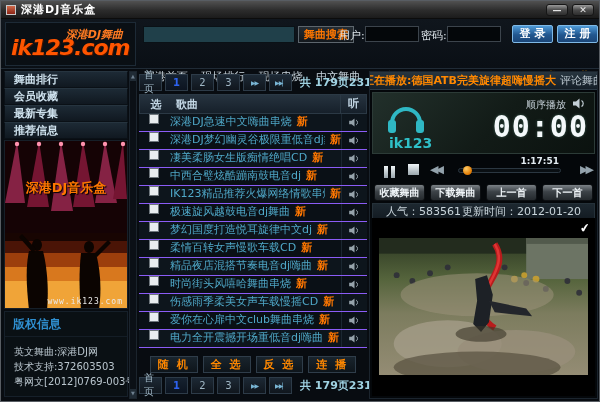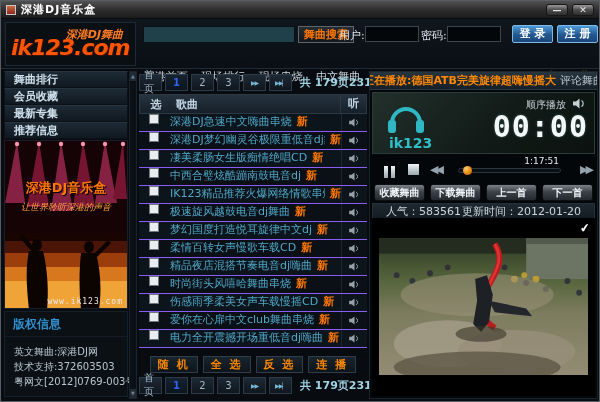--- a/index.html
+++ b/index.html
@@ -90,21 +90,21 @@
   .clock { position:absolute; right:6px; top:16px; color:#f4f8fa; font-family:"DejaVu Sans Mono",monospace; font-size:30px; font-weight:bold; letter-spacing:1px; text-shadow:0 0 3px #3a5a50; }
   .controls { position:relative; height:26px; margin:0 4px; }
   .ctl { position:absolute; cursor:pointer; }
   .pause-bar { display:inline-block; width:4px; height:12px; background:linear-gradient(#f0f5f8,#9aa6ad); margin-right:3px; }
   .ctl-pause { left:10px; top:7px; }
   .ctl-stop { left:34px; top:8px; width:11px; height:11px; background:linear-gradient(#f0f5f8,#9aa6ad); }
   .ctl-rew { left:56px; top:7px; color:#93a2ac; font-size:11px; letter-spacing:-3px; }
   .ctl-ff { right:2px; top:7px; color:#93a2ac; font-size:11px; letter-spacing:-3px; }
   .slider { position:absolute; left:84px; right:32px; top:12px; height:5px; background:#0a0f13; border:1px solid #2b3741; border-radius:3px; cursor:pointer; }
   .knob { position:absolute; left:4px; top:-3px; width:9px; height:9px; border-radius:50%; background:radial-gradient(circle at 35% 30%,#ffcc66,#e07800 70%); }
-  .duration { position:absolute; right:34px; top:0; color:#e2ebf1; font-size:9px; font-weight:normal; }
+  .duration { position:absolute; right:34px; top:0; color:#e2ebf1; font-size:9px; font-weight:bold; }
   .player-btns { display:flex; gap:5px; margin:2px 4px 0 4px; }
   .p-btn { flex:1; height:17px; background:linear-gradient(#7b8186,#3c4247 45%,#24292d); border:1px solid #0d1013; border-radius:3px;
     color:#eef3f6; font-size:10px; font-weight:bold; display:flex; align-items:center; justify-content:center; cursor:pointer; }
   .info-row { height:17px; margin:2px 2px 0 2px; background:linear-gradient(#1d2830,#131b22); border:1px solid #253139;
     display:flex; align-items:center; font-size:11px; color:#c9d5db; padding:0 13px; }
   .info-right { margin-left:auto; }
   .video { position:absolute; left:2px; right:2px; top:146px; bottom:2px; background:#000; }
   .video-frame { position:absolute; left:7px; right:7px; top:20px; bottom:21px; overflow:hidden; background:#111; }
   .video-frame svg { width:100%; height:100%; display:block; }
   .video-cursor { position:absolute; right:5px; top:3px; color:#fff; font-size:12px; transform:rotate(-8deg); }
@@ -180,21 +180,20 @@
         <g fill="#0b0401">
           <ellipse cx="32" cy="104" rx="5" ry="6"></ellipse>
           <path d="M24,110 C20,128 22,150 24,169 L42,169 C44,148 42,126 38,110 Z"></path>
           <path d="M28,112 L14,96 L17,93 L31,108 Z"></path>
           <ellipse cx="84" cy="106" rx="5" ry="6"></ellipse>
           <path d="M76,112 C74,130 74,150 76,169 L94,169 C97,146 95,128 91,112 Z"></path>
           <path d="M88,114 L103,99 L106,102 L92,116 Z"></path>
         </g>
       </svg>
       <div class="promo-title">深港DJ音乐盒</div>
-      <div class="promo-slogan">让世界聆听深港的声音</div>
       <div class="promo-url">www.ik123.com</div>
     </div>
     <div class="copyright">
       <div class="copy-title">版权信息</div>
       <div class="copy-lines" id="copy-lines">
           <div class="copy-line">英文舞曲:深港DJ网</div>
           <div class="copy-line">技术支持:372603503</div>
           <div class="copy-line">粤网文[2012]0769-003号</div>
         </div>
     </div>

